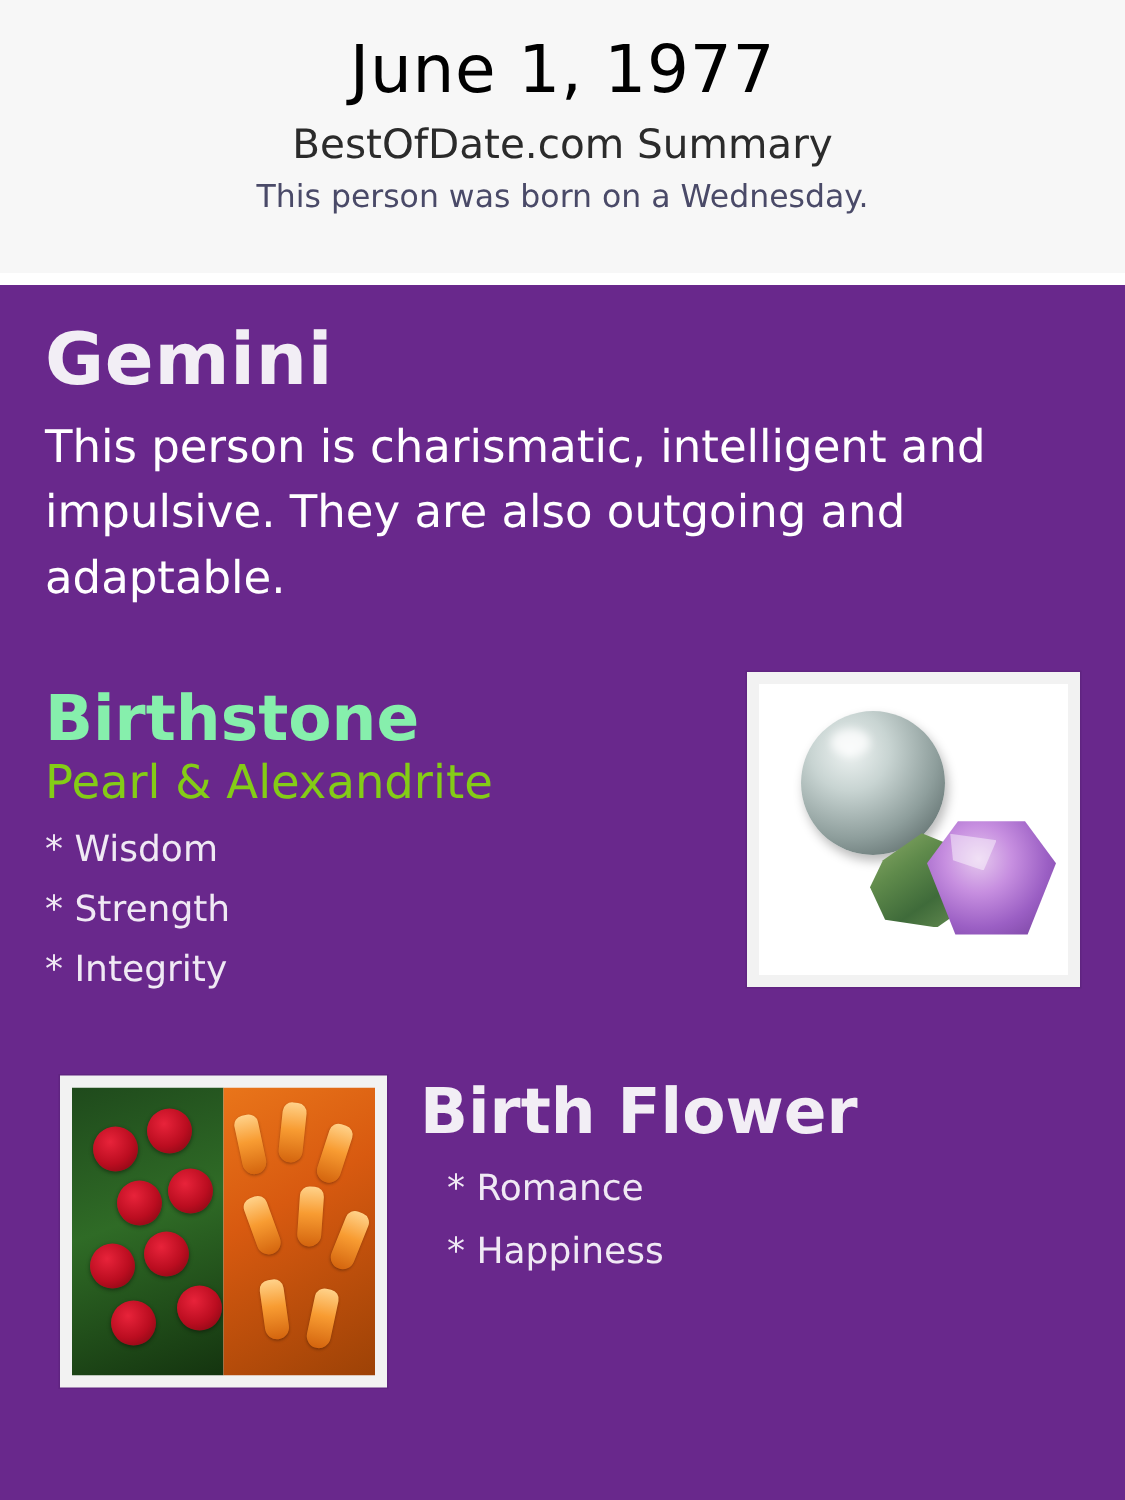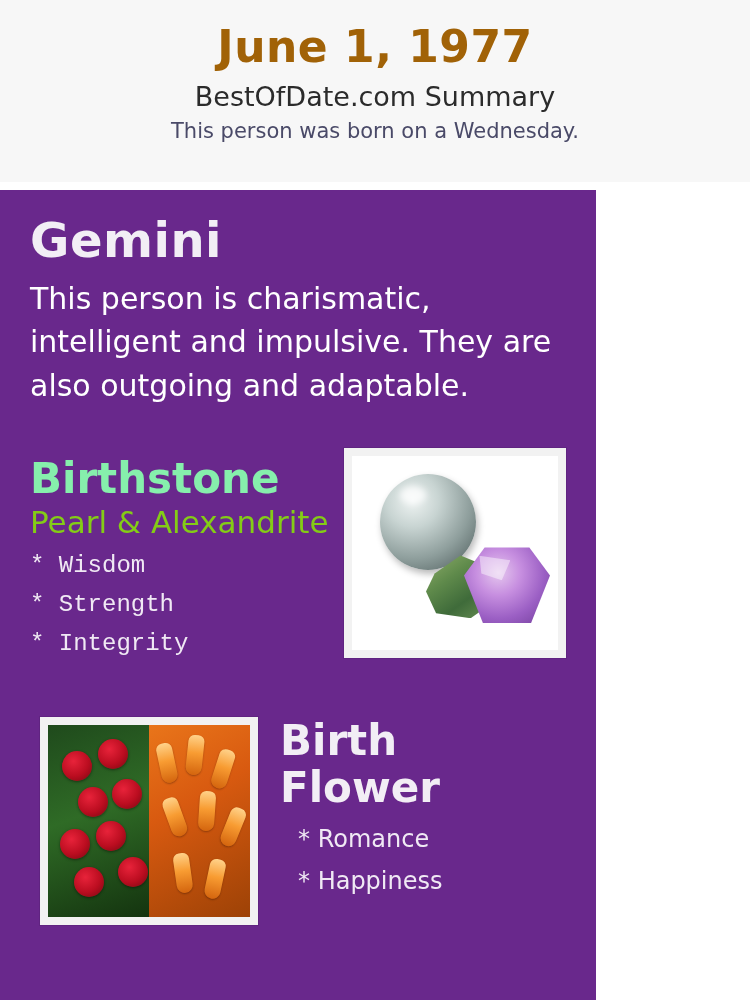--- a/index.html
+++ b/index.html
@@ -21,22 +21,22 @@
   
   .header {
     width: 100%;
     height: 182px;
     background: #f7f7f7;
     text-align: center;
     padding-top: 22px;
   }
   .header-date {
     font-size: 44px;
-    font-weight: bold;
-    color: #a16207;
+    font-weight: normal;
+    color: #000000;
     letter-spacing: 0.5px;
     line-height: 1.15;
   }
   .header-sub {
     font-size: 27px;
     color: #2b2b2b;
     margin-top: 8px;
     font-weight: normal;
   }
   .header-note {
@@ -49,21 +49,21 @@
     width: 100%;
     height: 8px;
     background: #ffffff;
   }
 
   
   .body-panel {
     position: absolute;
     top: 190px;
     left: 0;
-    width: 596px;
+    width: 750px;
     height: 810px;
     background: #69288c;
     color: #ffffff;
     padding: 24px 30px 0 30px;
   }
 
   .sign-title {
     font-size: 48px;
     font-weight: bold;
     color: #f2eef5;
@@ -94,21 +94,20 @@
   .block-sub {
     font-size: 31px;
     color: #84cc16;
     margin-top: 2px;
     font-weight: normal;
   }
   .trait {
     font-size: 24px;
     color: #f0e9f4;
     margin-top: 12px;
-    font-family: Liberation Mono, monospace;
   }
 
   .photo-frame {
     background: #f2f2f2;
     padding: 8px;
     box-shadow: 0 0 0 1px rgba(0,0,0,0.08);
   }
 
   .stone-photo {
     position: absolute;

